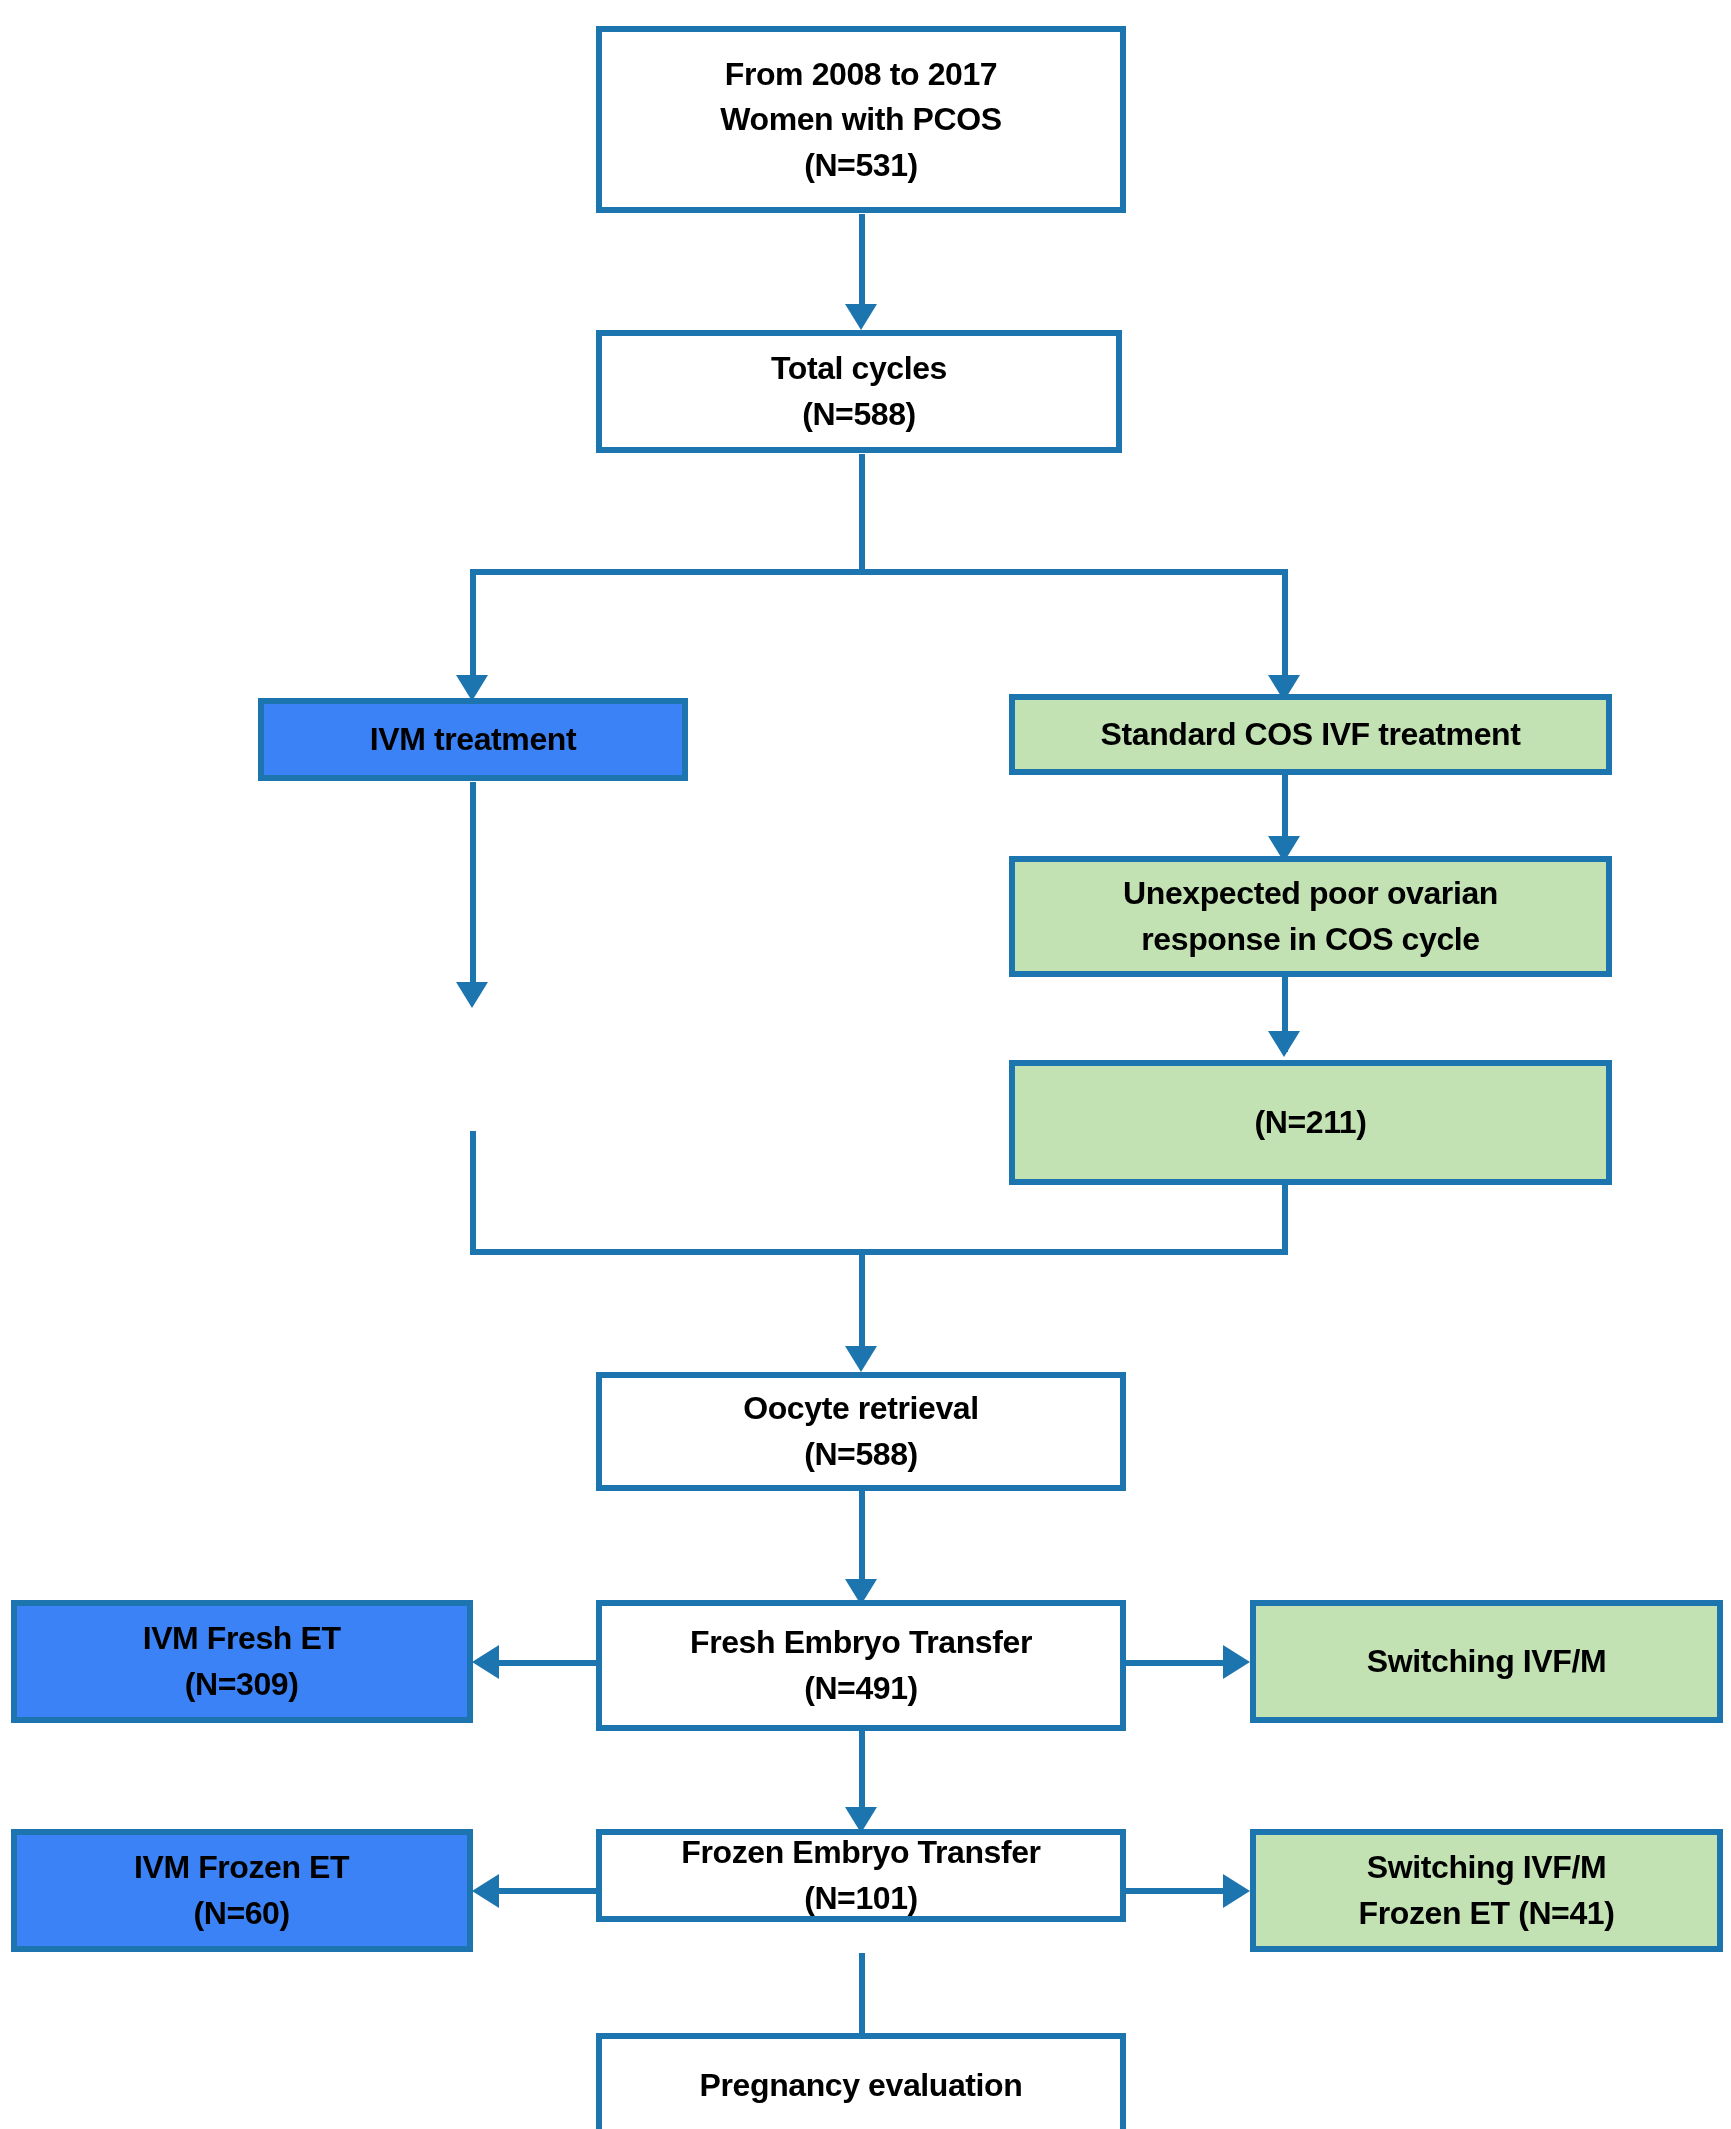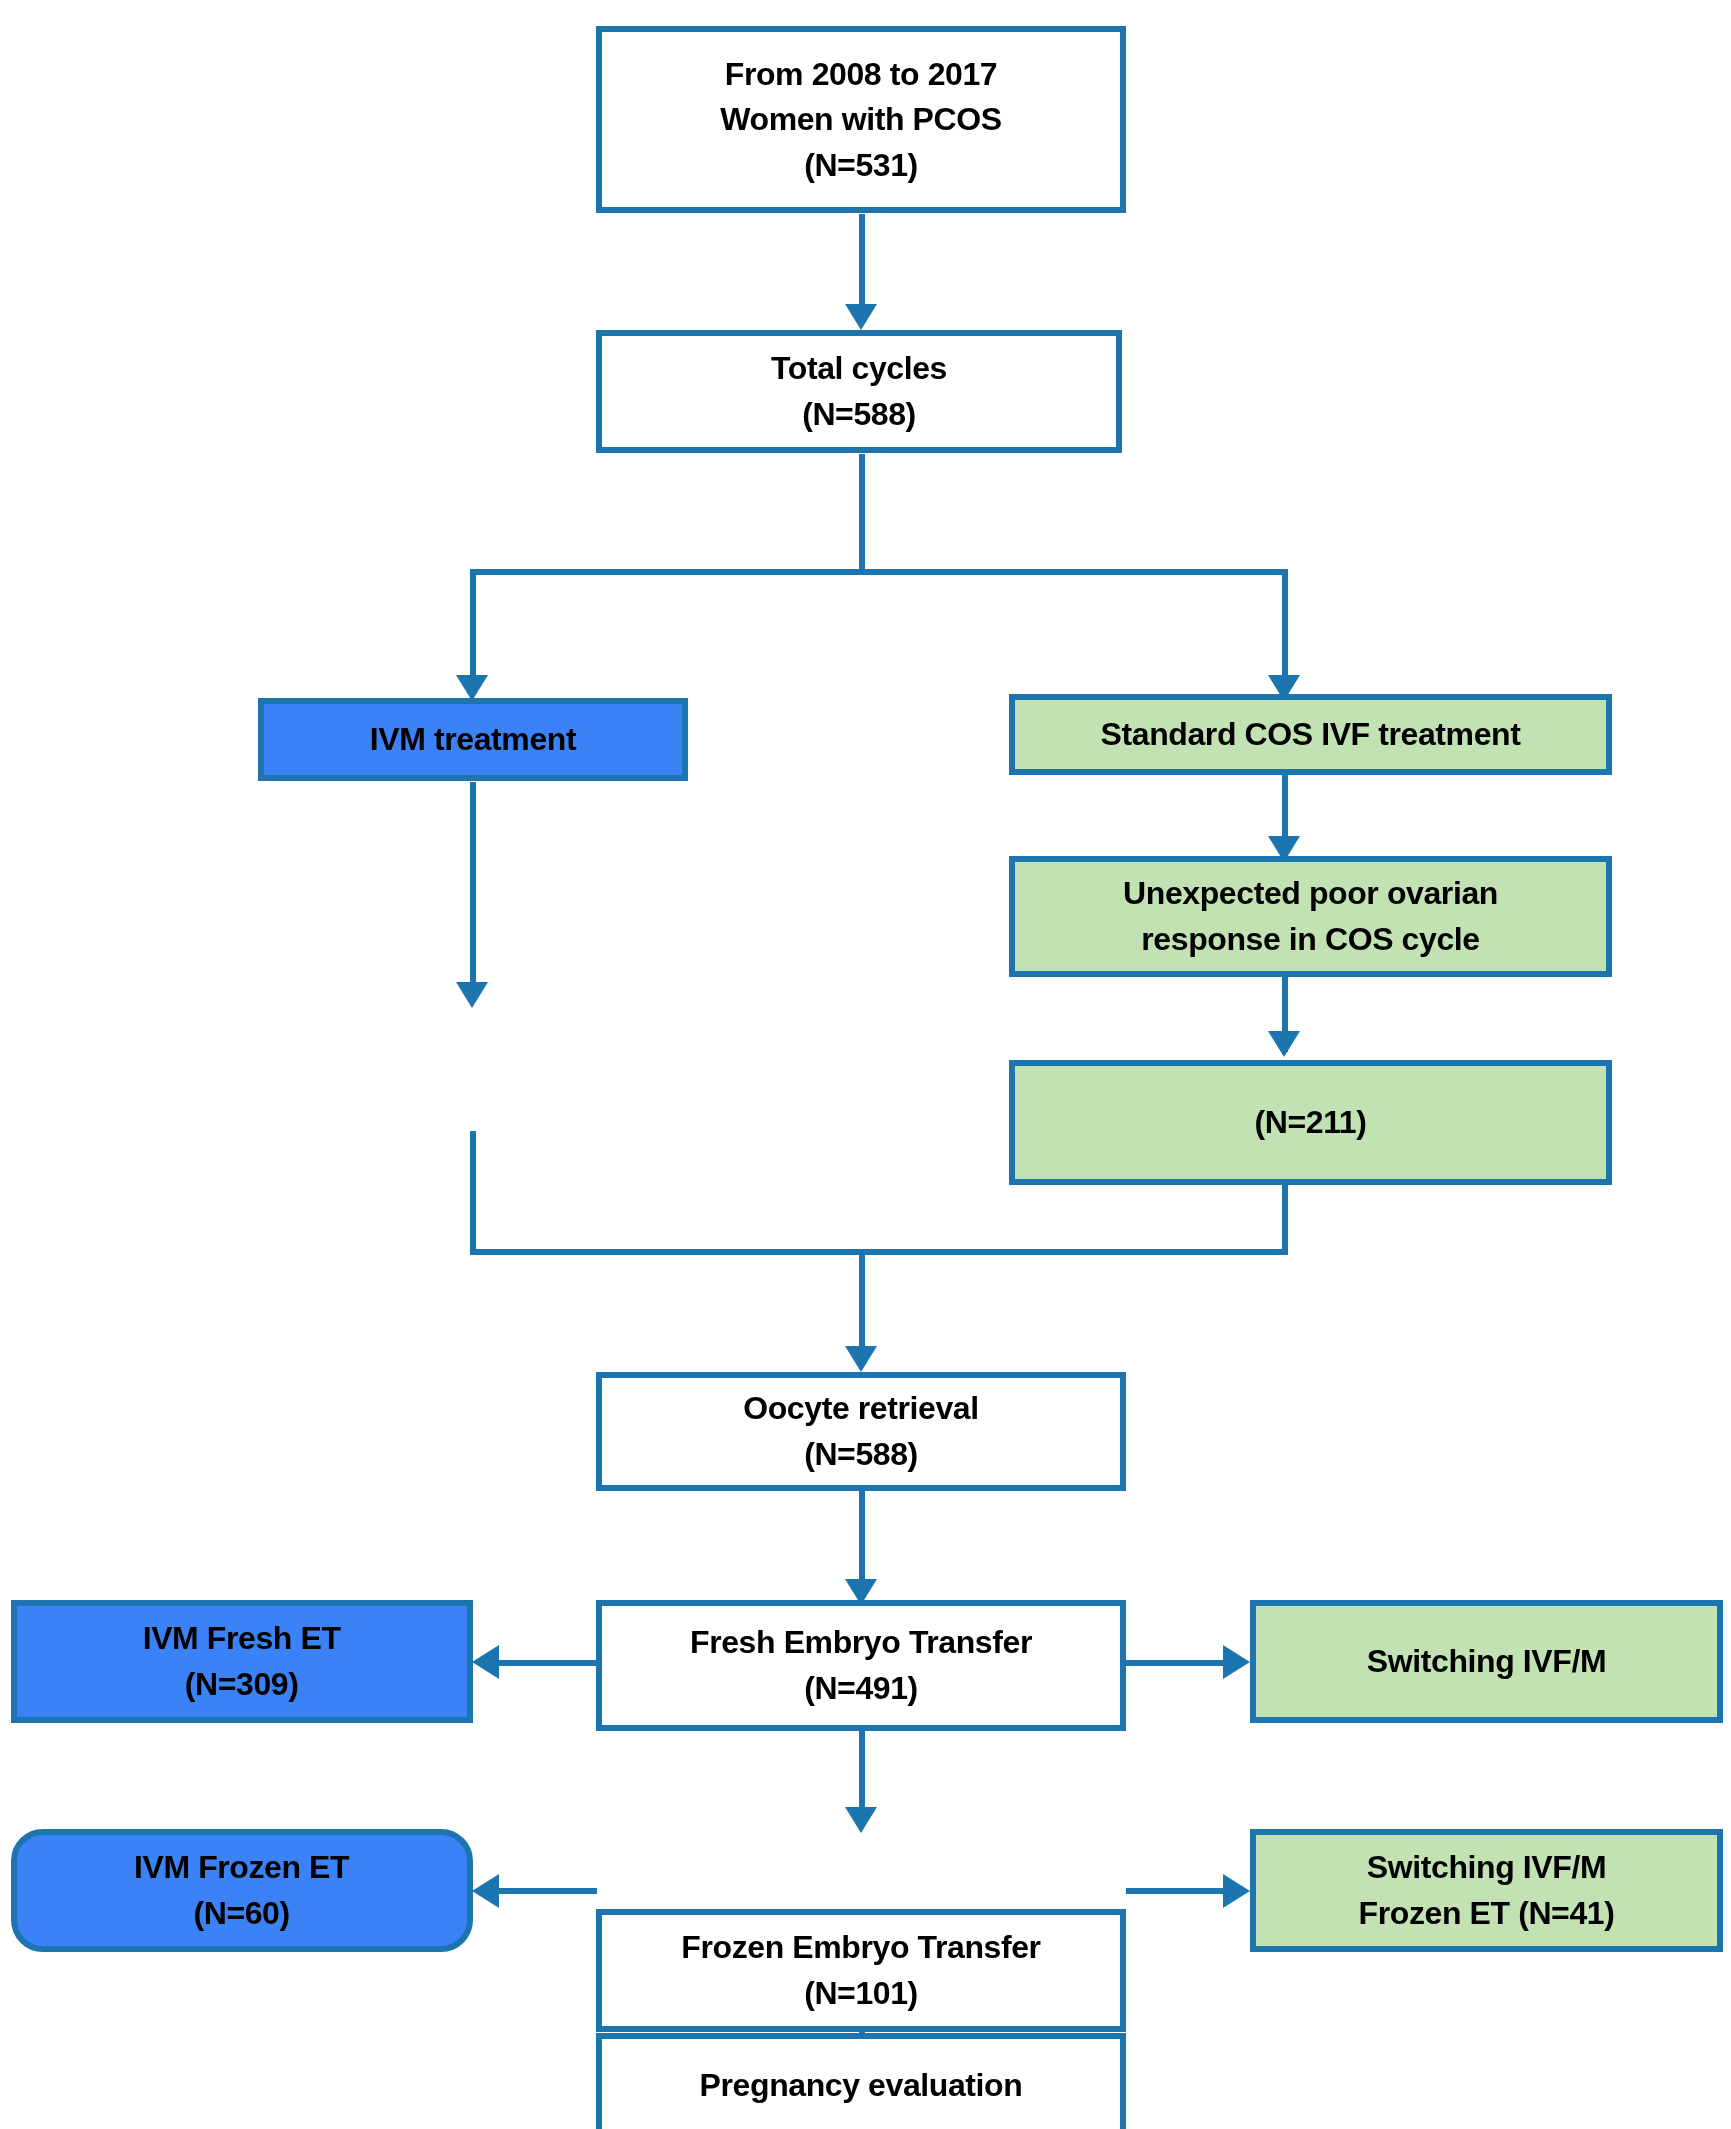--- a/index.html
+++ b/index.html
@@ -157,26 +157,26 @@
 
   <div class="hline" style="left:499px; top:1660px; width:98px;"></div>
   <div class="arrow-left" style="left:472px; top:1645px;"></div>
 
   <div class="hline" style="left:1126px; top:1660px; width:98px;"></div>
   <div class="arrow-right" style="left:1223px; top:1645px;"></div>
 
   <div class="vline" style="left:859px; top:1724px; height:94px;"></div>
   <div class="arrow-down" style="left:845px; top:1807px;"></div>
 
-  <div class="node orange" style="left:10.6px; top:1829px; width:462px; height:123px;border-radius:32px;">
+  <div class="node orange" style="left:10.6px; top:1829px; width:462px; height:123px;">
     <span class="ln">IVM Frozen ET</span>
     <span class="ln">(N=60)</span>
   </div>
 
-  <div class="node white" style="left:596px; top:1909px; width:530px; height:123px;">
+  <div class="node white" style="left:596px; top:1829px; width:530px; height:93px;">
     <span class="ln">Frozen Embryo Transfer</span>
     <span class="ln">(N=101)</span>
   </div>
 
   <div class="node green" style="left:1250px; top:1829px; width:473px; height:123px;">
     <span class="ln">Switching IVF/M</span>
     <span class="ln">Frozen ET (N=41)</span>
   </div>
 
   <div class="hline" style="left:499px; top:1888px; width:98px;"></div>

